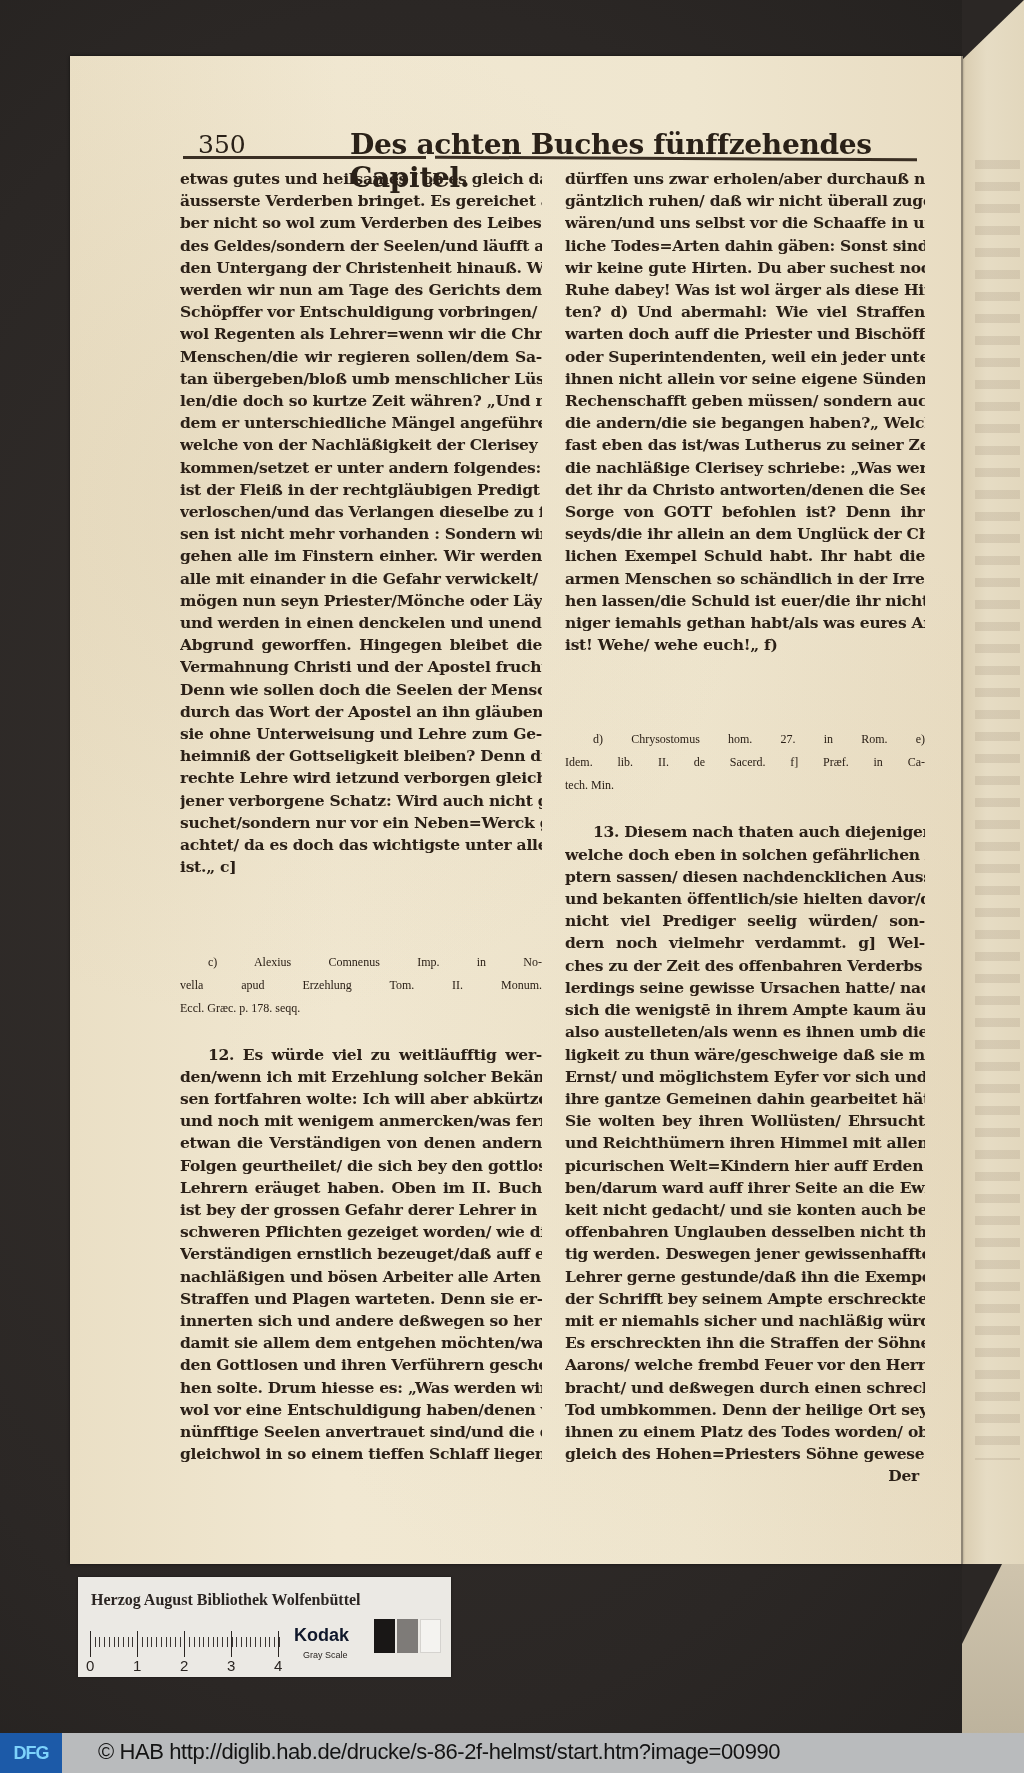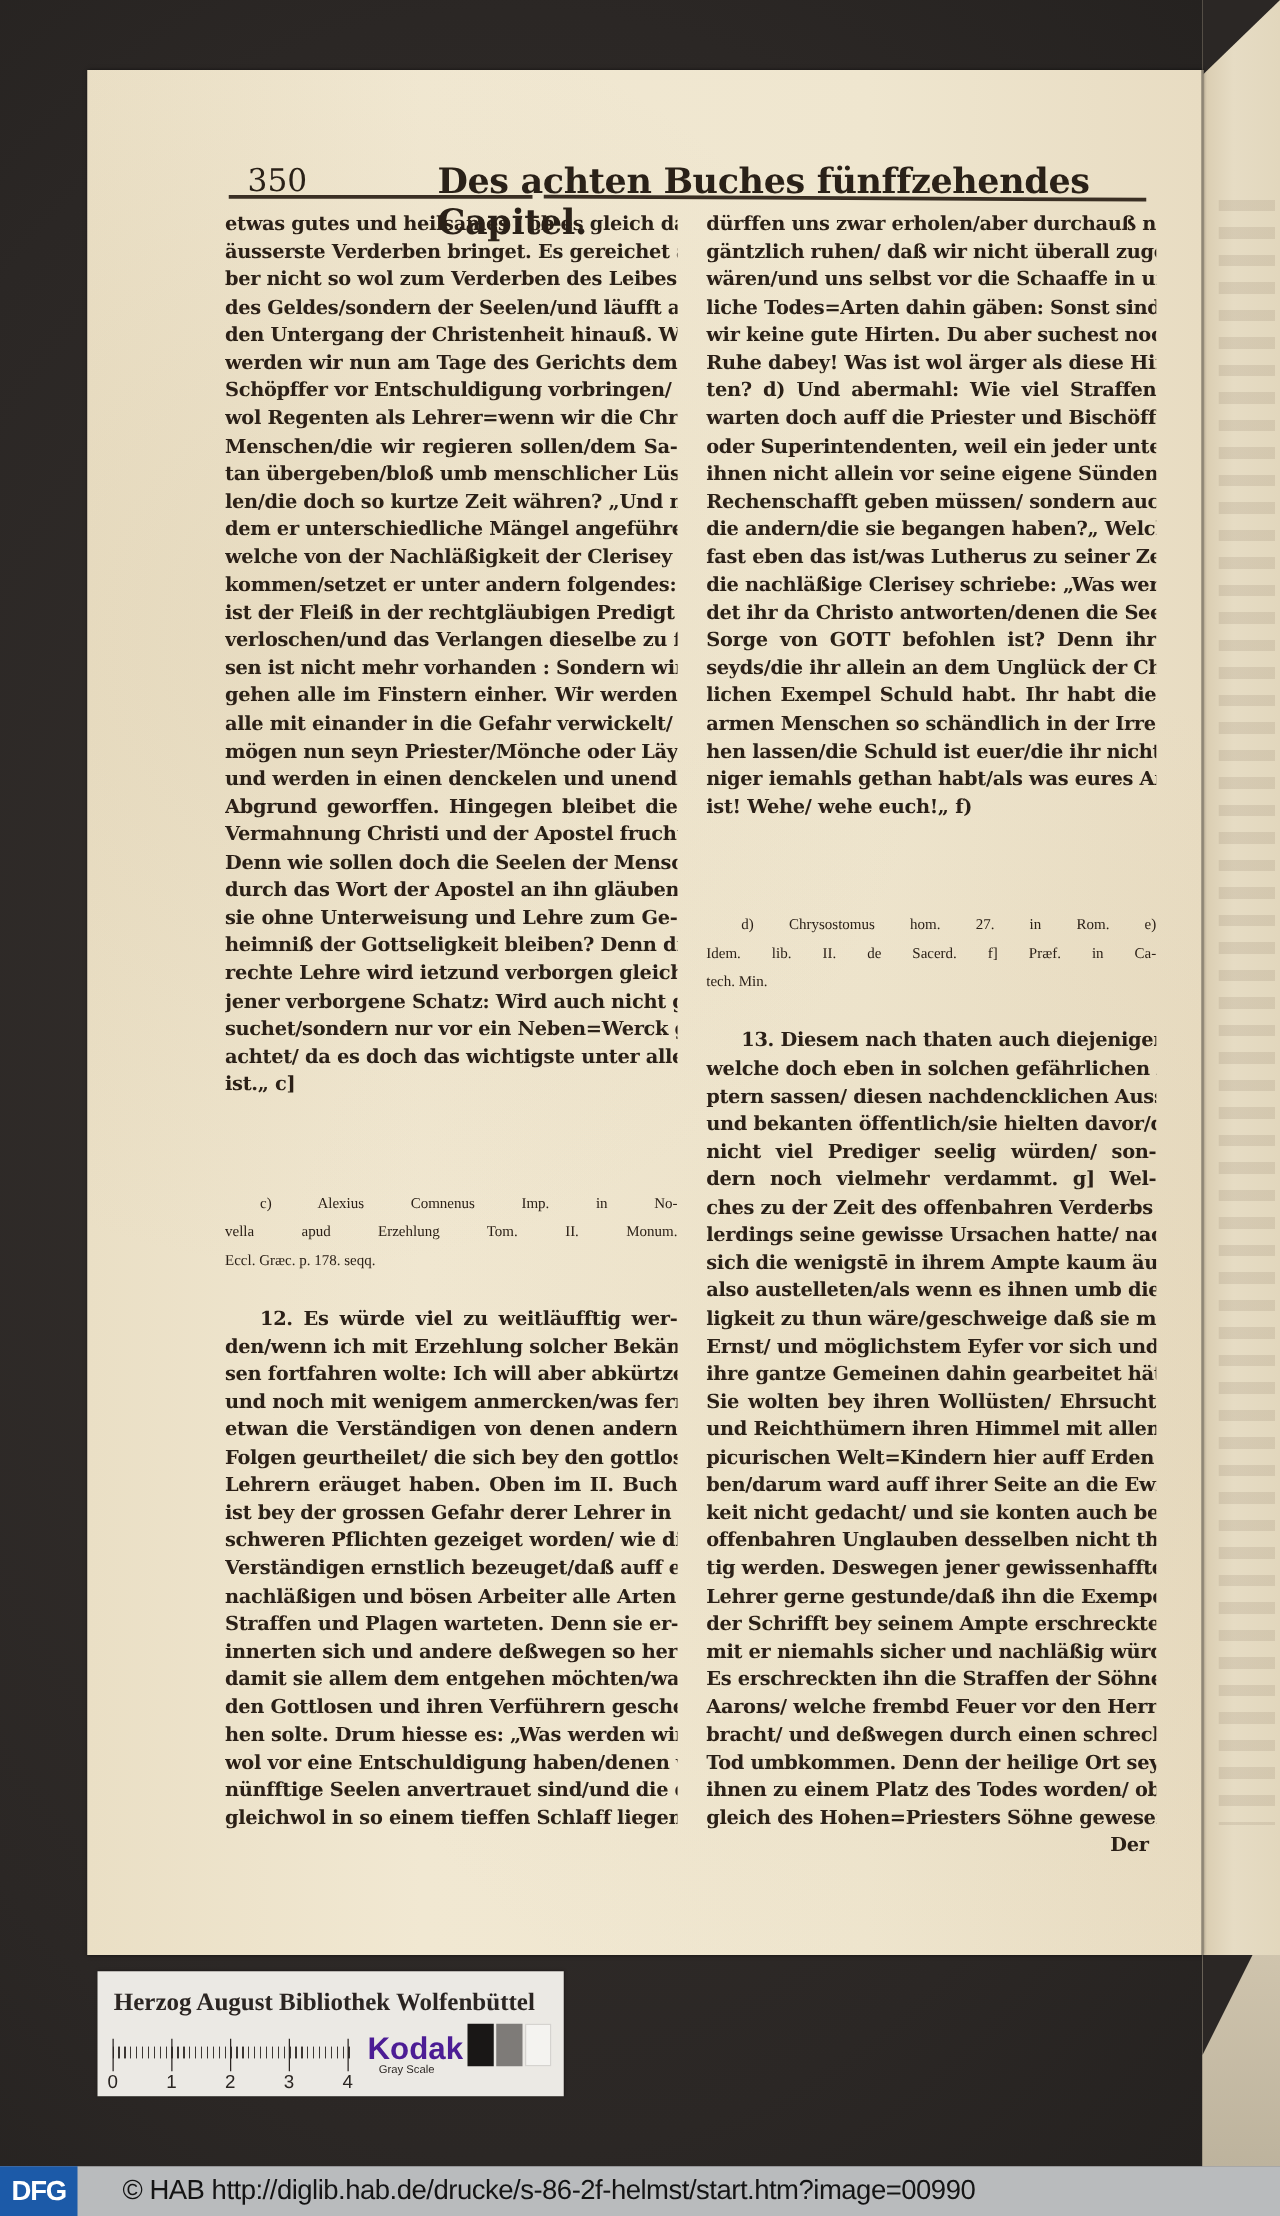--- a/index.html
+++ b/index.html
@@ -85,58 +85,58 @@
   .catchword { text-align: right; display: block; font-weight: bold; padding-right: 6px; }
 
   
   .label-card {
     position: absolute; left: 78px; top: 1577px; width: 373px; height: 100px;
     background: #ebe9e4;
     box-shadow: 0 0 2px rgba(0,0,0,0.5);
   }
   .label-title {
     position: absolute; left: 13px; top: 14px;
-    font-family: "Liberation Serif", serif; font-weight: bold; font-size: 20px; color: #2b2522;
+    font-family: "Liberation Serif", serif; font-weight: bold; font-size: 16px; color: #2b2522;
     white-space: nowrap;
   }
   .ruler {
     position: absolute; left: 12px; top: 54px; width: 198px; height: 32px;
   }
   .ruler-ticks {
     position: absolute; left 0; top: 0; width: 190px; height: 20px;
     background:
       repeating-linear-gradient(90deg, #3b3633 0 1px, transparent 1px 4.72px);
     -webkit-mask: linear-gradient(#000, #000);
     height: 10px; top: 6px;
   }
   .ruler-major { position: absolute; top: 0; width: 1px; height: 26px; background: #2a2522; }
   .ruler-num {
     position: absolute; top: 26px; font-family: "Liberation Sans", sans-serif; font-size: 15px; color: #2a2522;
   }
   .kodak {
     position: absolute; left: 216px; top: 48px;
-    font-family: "Liberation Sans", sans-serif; font-weight: bold; font-size: 25px; color: #4c1d95;
+    font-family: "Liberation Sans", sans-serif; font-weight: bold; font-size: 18px; color: #0f172a;
   }
   .kodak-sub {
     position: absolute; left: 225px; top: 73px;
     font-family: "Liberation Sans", sans-serif; font-size: 9px; color: #2a2522;
   }
   .swatch { position: absolute; top: 42px; width: 21px; height: 34px; }
   .sw-black { left: 296px; background: #191716; }
   .sw-gray { left: 319px; background: #7e7b78; }
   .sw-white { left: 342px; background: #f4f3f0; border: 1px solid #d5d3cf; width: 19px; height: 32px; }
 
   
   .footer {
     position: absolute; left: 0; top: 1733px; width: 1024px; height: 40px;
     background: #b9bbbd;
   }
   .dfg-logo {
     position: absolute; left: 0; top: 0; width: 62px; height: 40px; background: #1c5aa8;
-    color: #ffffff; font-family: "Liberation Sans", sans-serif; font-weight: bold; font-size: 22px;
+    color: #7dd3fc; font-family: "Liberation Sans", sans-serif; font-weight: bold; font-size: 18px;
     line-height: 40px; text-align: center; letter-spacing: -1px;
   }
   .copyright {
     position: absolute; left: 98px; top: 6px;
     font-family: "Liberation Sans", sans-serif; font-size: 22px; color: #141414; white-space: nowrap;
     letter-spacing: -0.4px;
     text-align: right;
   }
 </style>
 </head>

